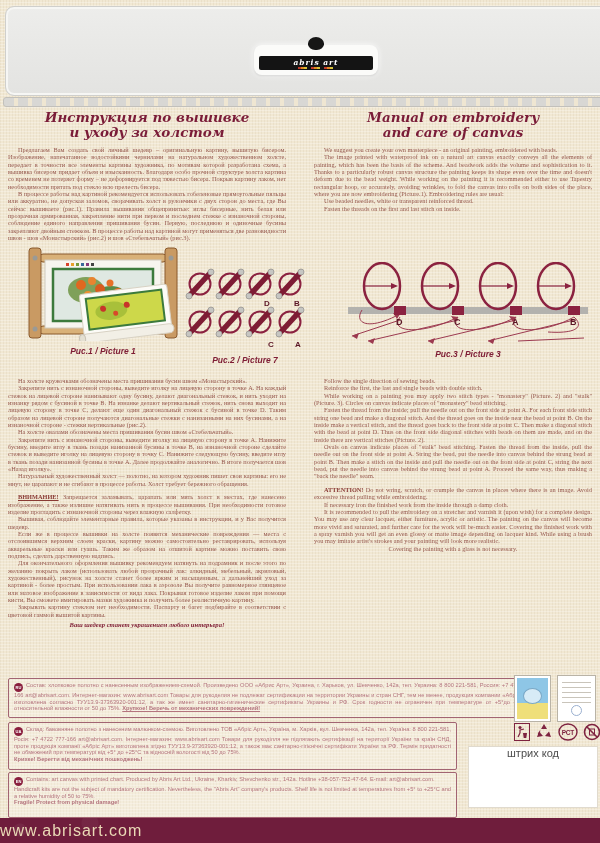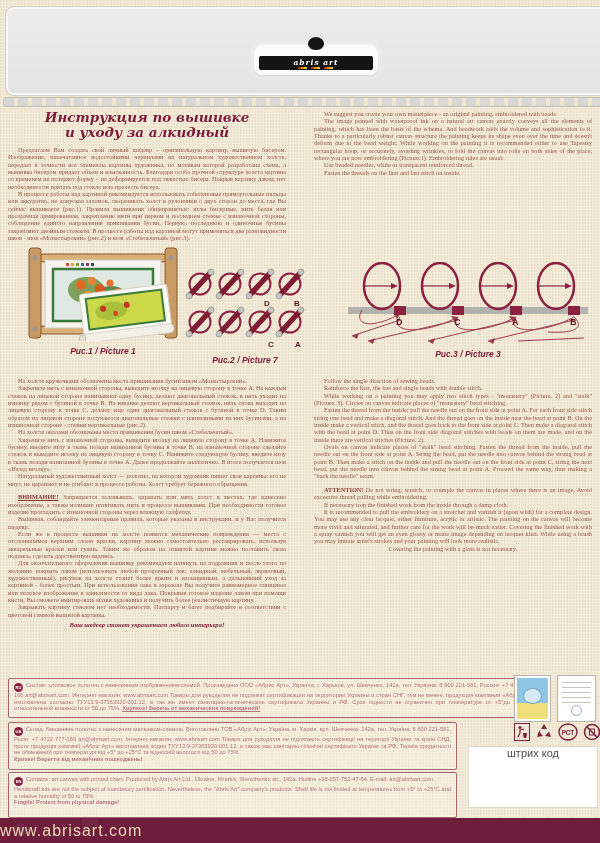--- a/index.html
+++ b/index.html
@@ -79,26 +79,30 @@
       <div class="logo-bar">abris art</div>
       <div class="logo-dots"></div>
     </div>
   </div>
   <div class="stitch-strip"></div>
 
   <div class="cols cols-top">
     <div class="col">
       <h1 class="doc-title">
         <span>Инструкция по вышивке</span><br>
-        <span>и уходу за алкидный</span>
+        <span>и уходу за холстом</span>
       </h1>
       <p class="body">Предлагаем Вам создать свой личный шедевр – оригинальную картину, вышитую бисером. Изображение, напечатанное водостойкими чернилами на натуральном художественном холсте, передает в точности все элементы картины художника, по мотивам которой разработана схема, а вышивка бисером придает объем и изысканность. Благодаря особо прочной структуре холста картина со временем не потеряет форму – не деформируется под тяжестью бисера. Покрыв картину лаком, нет необходимости прятать под стекло всю прелесть бисера.</p>
       <p class="body">В процессе работы над картиной рекомендуется использовать гобеленовые прямоугольные пяльцы или аккуратно, не допуская заломов, сворачивать холст в рулончики с двух сторон до места, где Вы сейчас вышиваете (рис.1). Правила вышивания общепринятые: иглы бисерные, нить белая или прозрачная армированная, закрепление нити при первом и последнем стежке с изнаночной стороны, соблюдение единого направления пришивания бусин. Первую, последнюю и одиночные бусины закрепляют двойным стежком. В процессе работы над картиной могут применяться две разновидности швов - шов «Монастырский» (рис.2) и шов «Стебельчатый» (рис.3).</p>
     </div>
     <div class="col">
+      <h1 class="doc-title">
+        <span>Manual on embroidery</span><br>
+        <span>and care of canvas</span>
+      </h1>
       <p class="body">We suggest you create your own masterpiece - an original painting, embroidered with beads.</p>
       <p class="body">The image printed with waterproof ink on a natural art canvas exactly conveys all the elements of painting, which has been the basis of the scheme. And beadwork adds the volume and sophistication to it. Thanks to a particularly robust canvas structure the painting keeps its shape even over the time and doesn't deform due to the bead weight. While working on the painting it is recommended either to use Tapestry rectangular hoop, or accurately, avoiding wrinkles, to fold the canvas into rolls on both sides of the place, where you are now embroidering (Picture.1). Embroidering rules are usual:</p>
       <p class="body">Use beaded needles, white or transparent reinforced thread.</p>
       <p class="body">Fasten the threads on the first and last stitch on inside.</p>
     </div>
   </div>
 
   <div class="fig fig1">
     <svg width="154" height="96" viewBox="0 0 154 96">
       <rect x="14" y="9" width="126" height="8" rx="3" fill="#d9b178" stroke="#8a5a2e" stroke-width="1"></rect>

